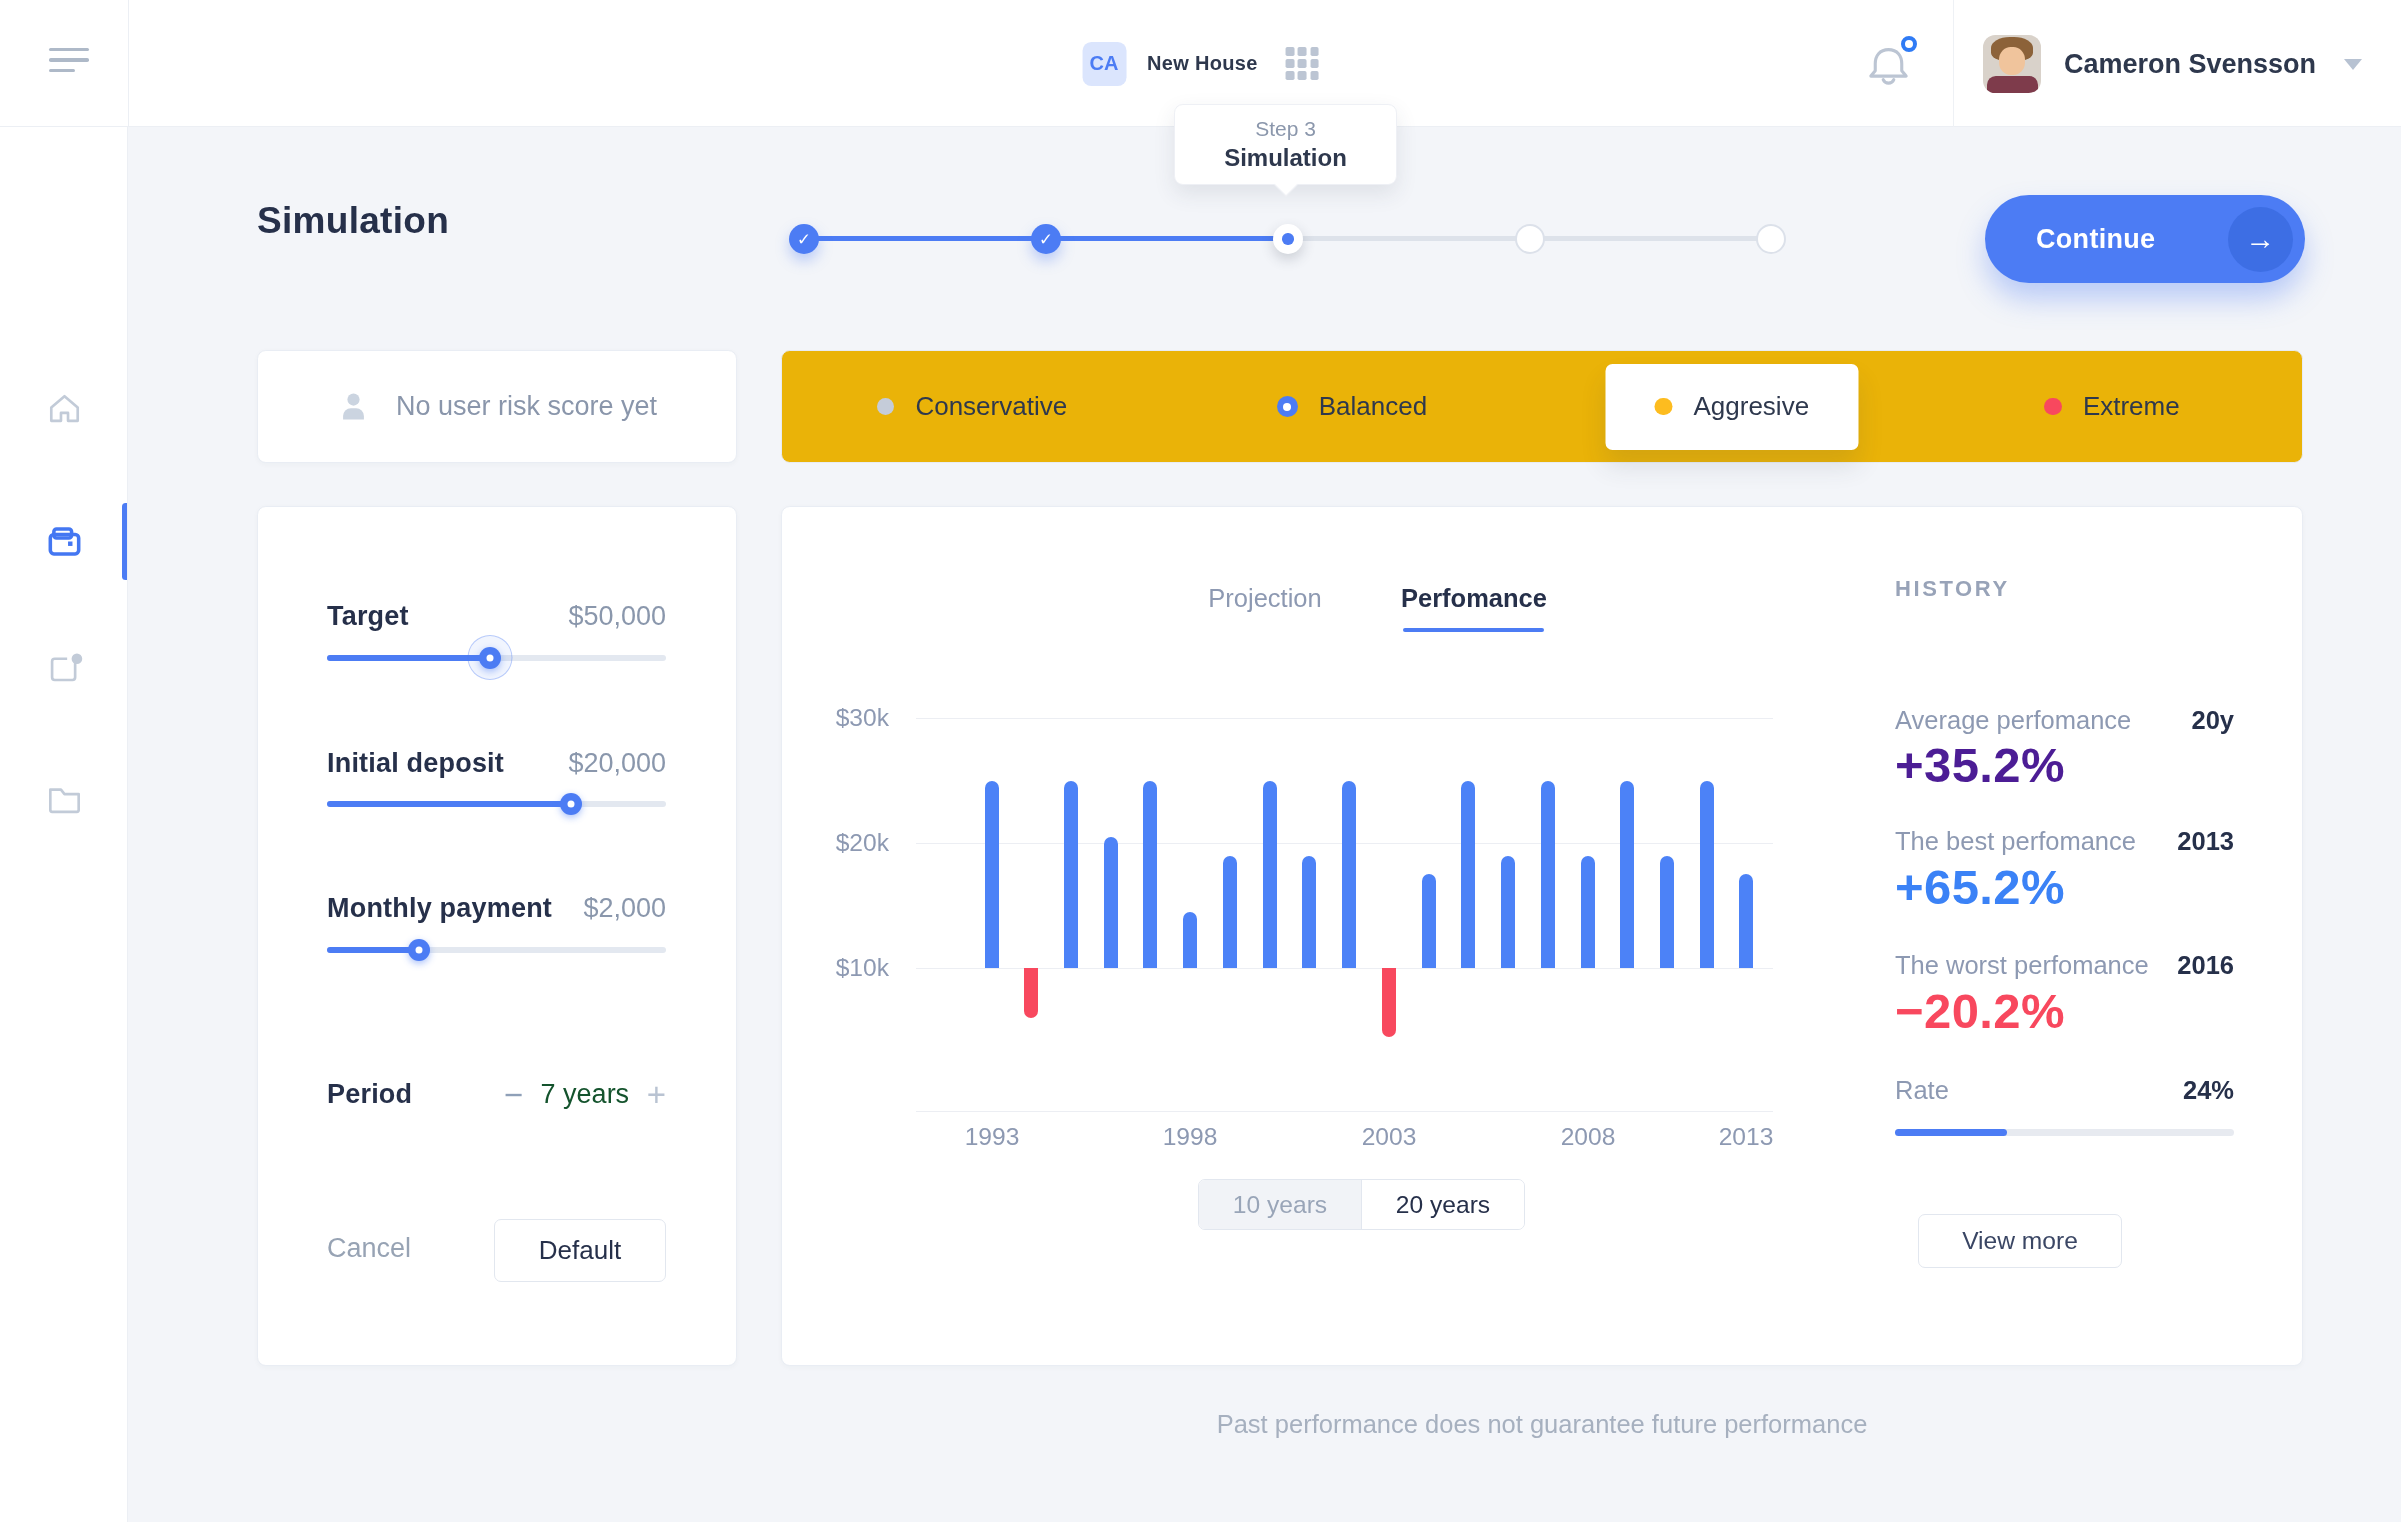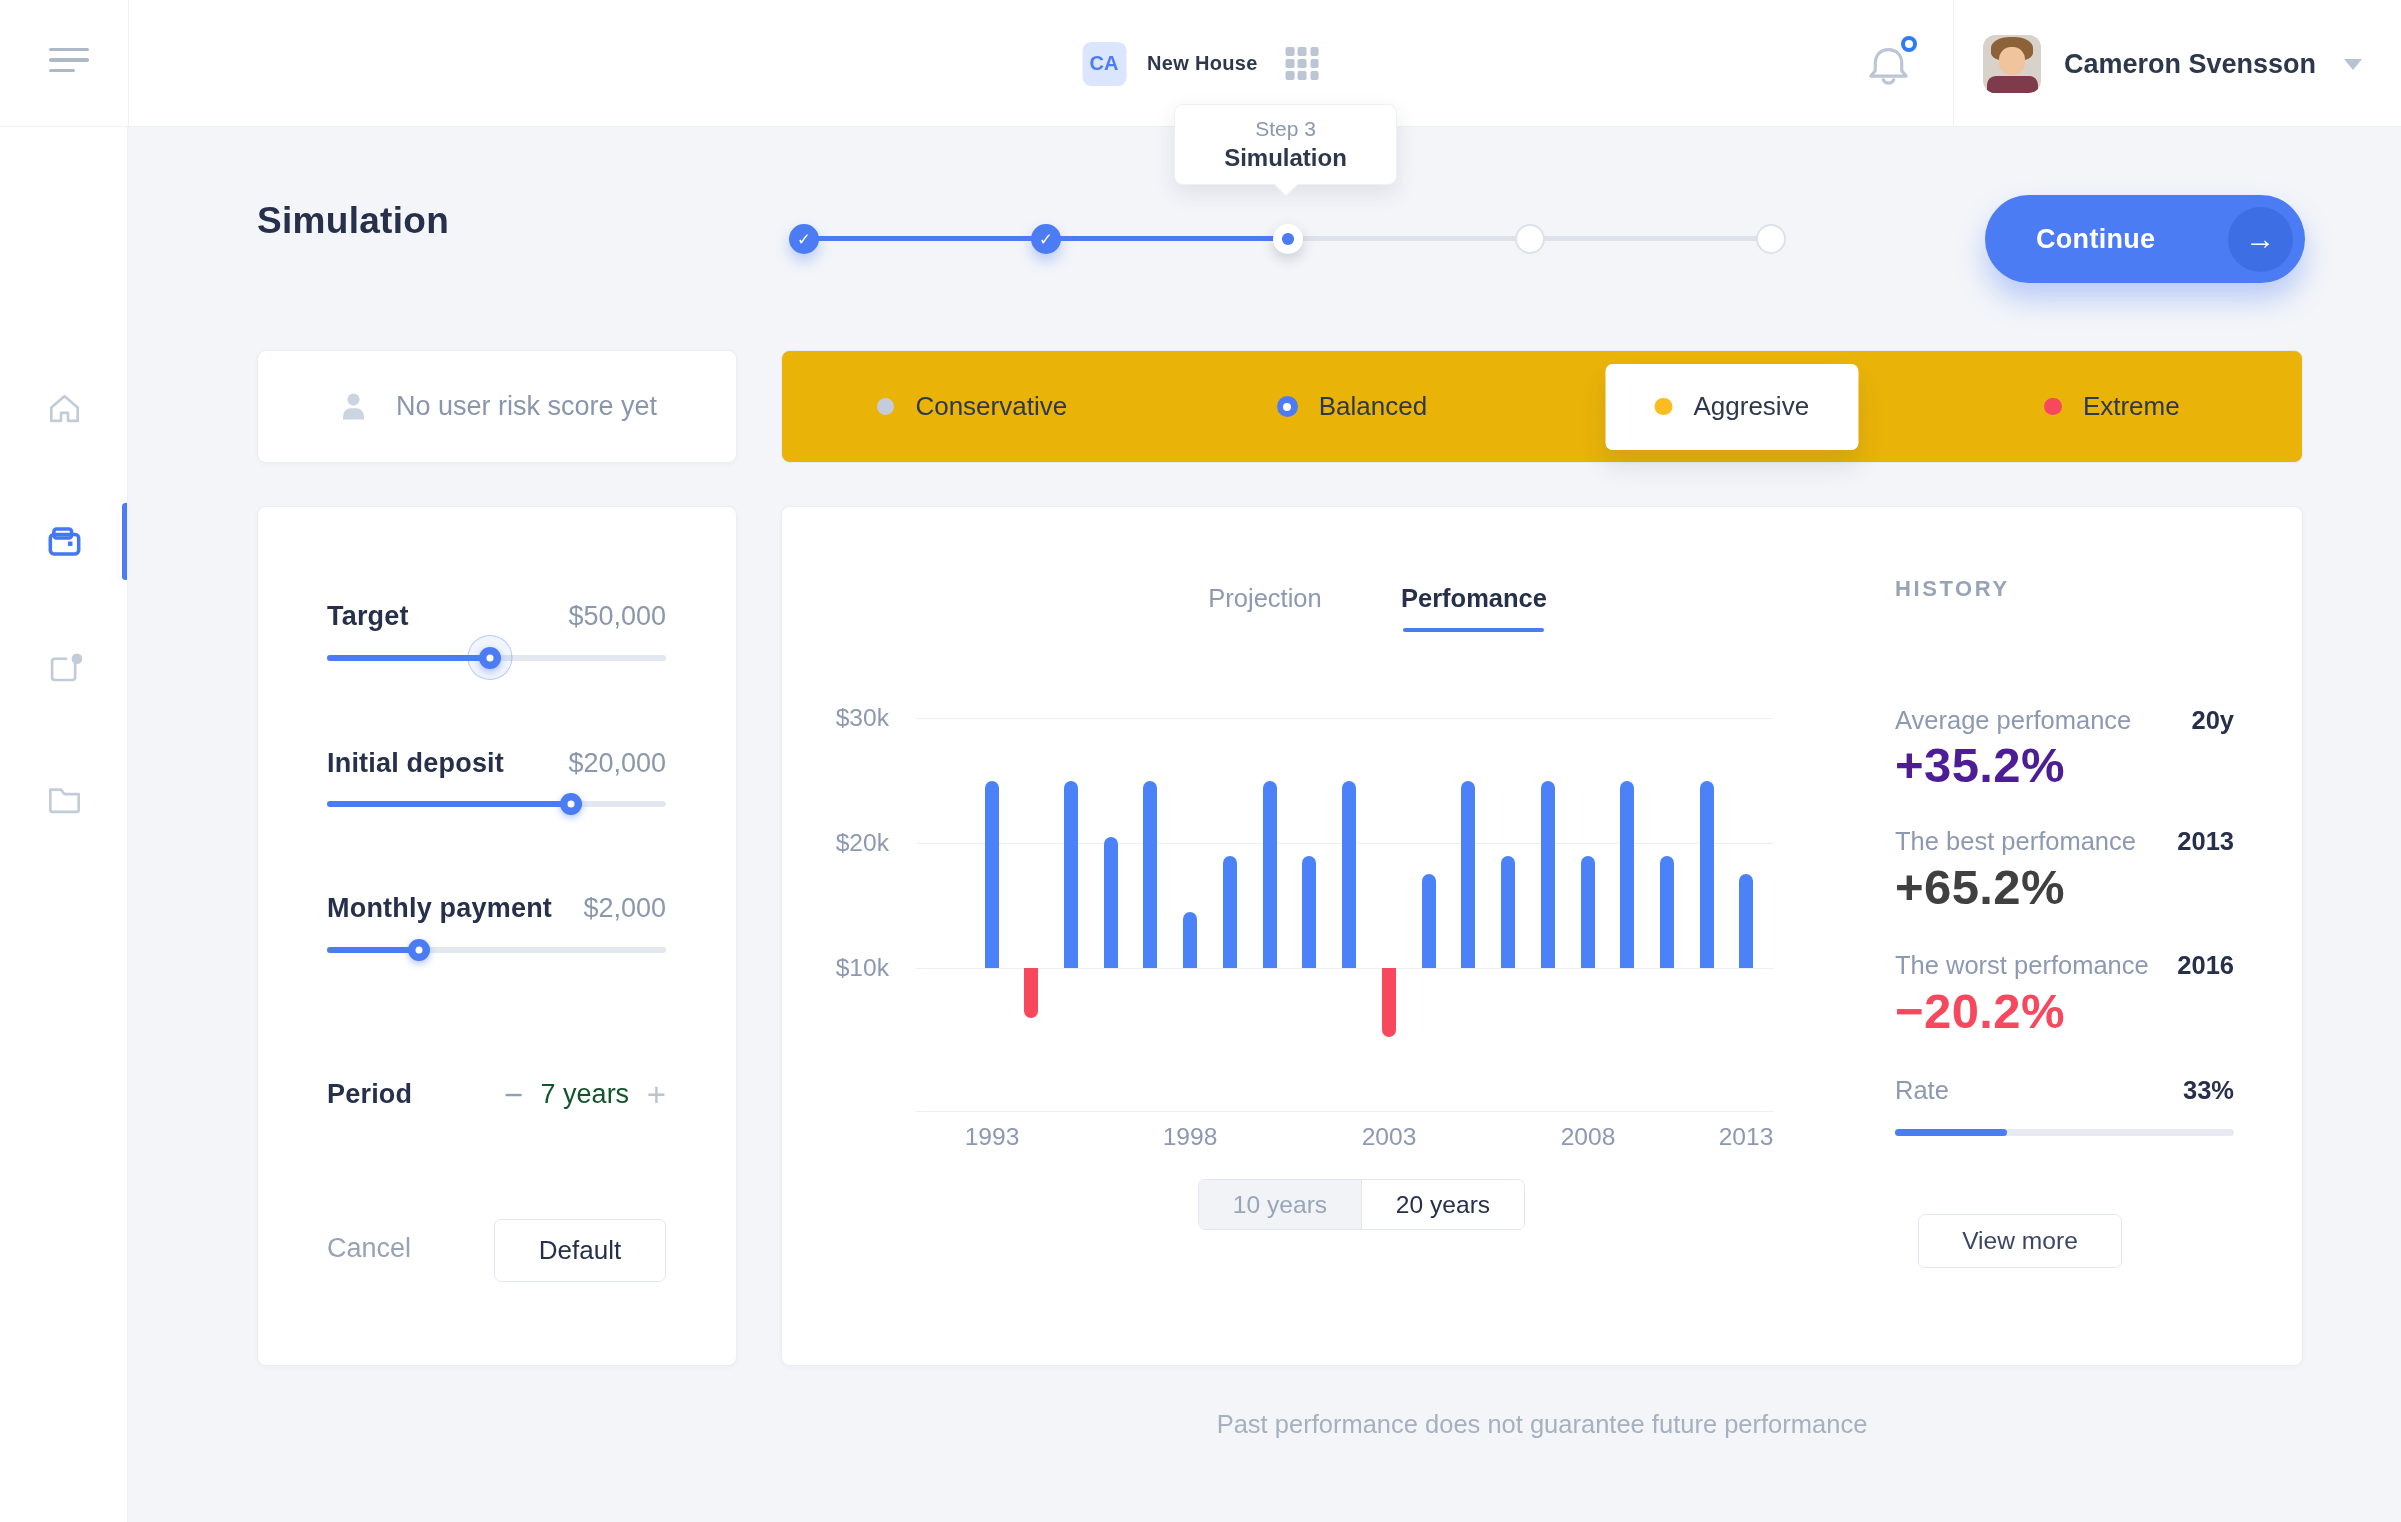--- a/index.html
+++ b/index.html
@@ -357,31 +357,31 @@
   <div class="h-row" style="top:197px">
     <span class="h-label">Average perfomance</span>
     <span class="h-right">20y</span>
   </div>
   <div class="h-big" style="top:230px;color:#4c1d95">+35.2%</div>
 
   <div class="h-row" style="top:318px">
     <span class="h-label">The best perfomance</span>
     <span class="h-right">2013</span>
   </div>
-  <div class="h-big" style="top:352px;color:#404040">+65.2%</div>
+  <div class="h-big" style="top:352px;color:#3b82f6">+65.2%</div>
 
   <div class="h-row" style="top:442px">
     <span class="h-label">The worst perfomance</span>
     <span class="h-right">2016</span>
   </div>
   <div class="h-big" style="top:476px;color:#F8485E">−20.2%</div>
 
   <div class="h-row" style="top:567px">
     <span class="h-label">Rate</span>
-    <span class="h-right">33%</span>
+    <span class="h-right">24%</span>
   </div>
   <div class="h-progress">
     <div class="h-progress-fill" style="width: 33%;"></div>
   </div>
 
   <button class="view-more-btn">View more</button>
 </section>
 
 <div class="abs footer-note">Past performance does not guarantee future performance</div>
 

